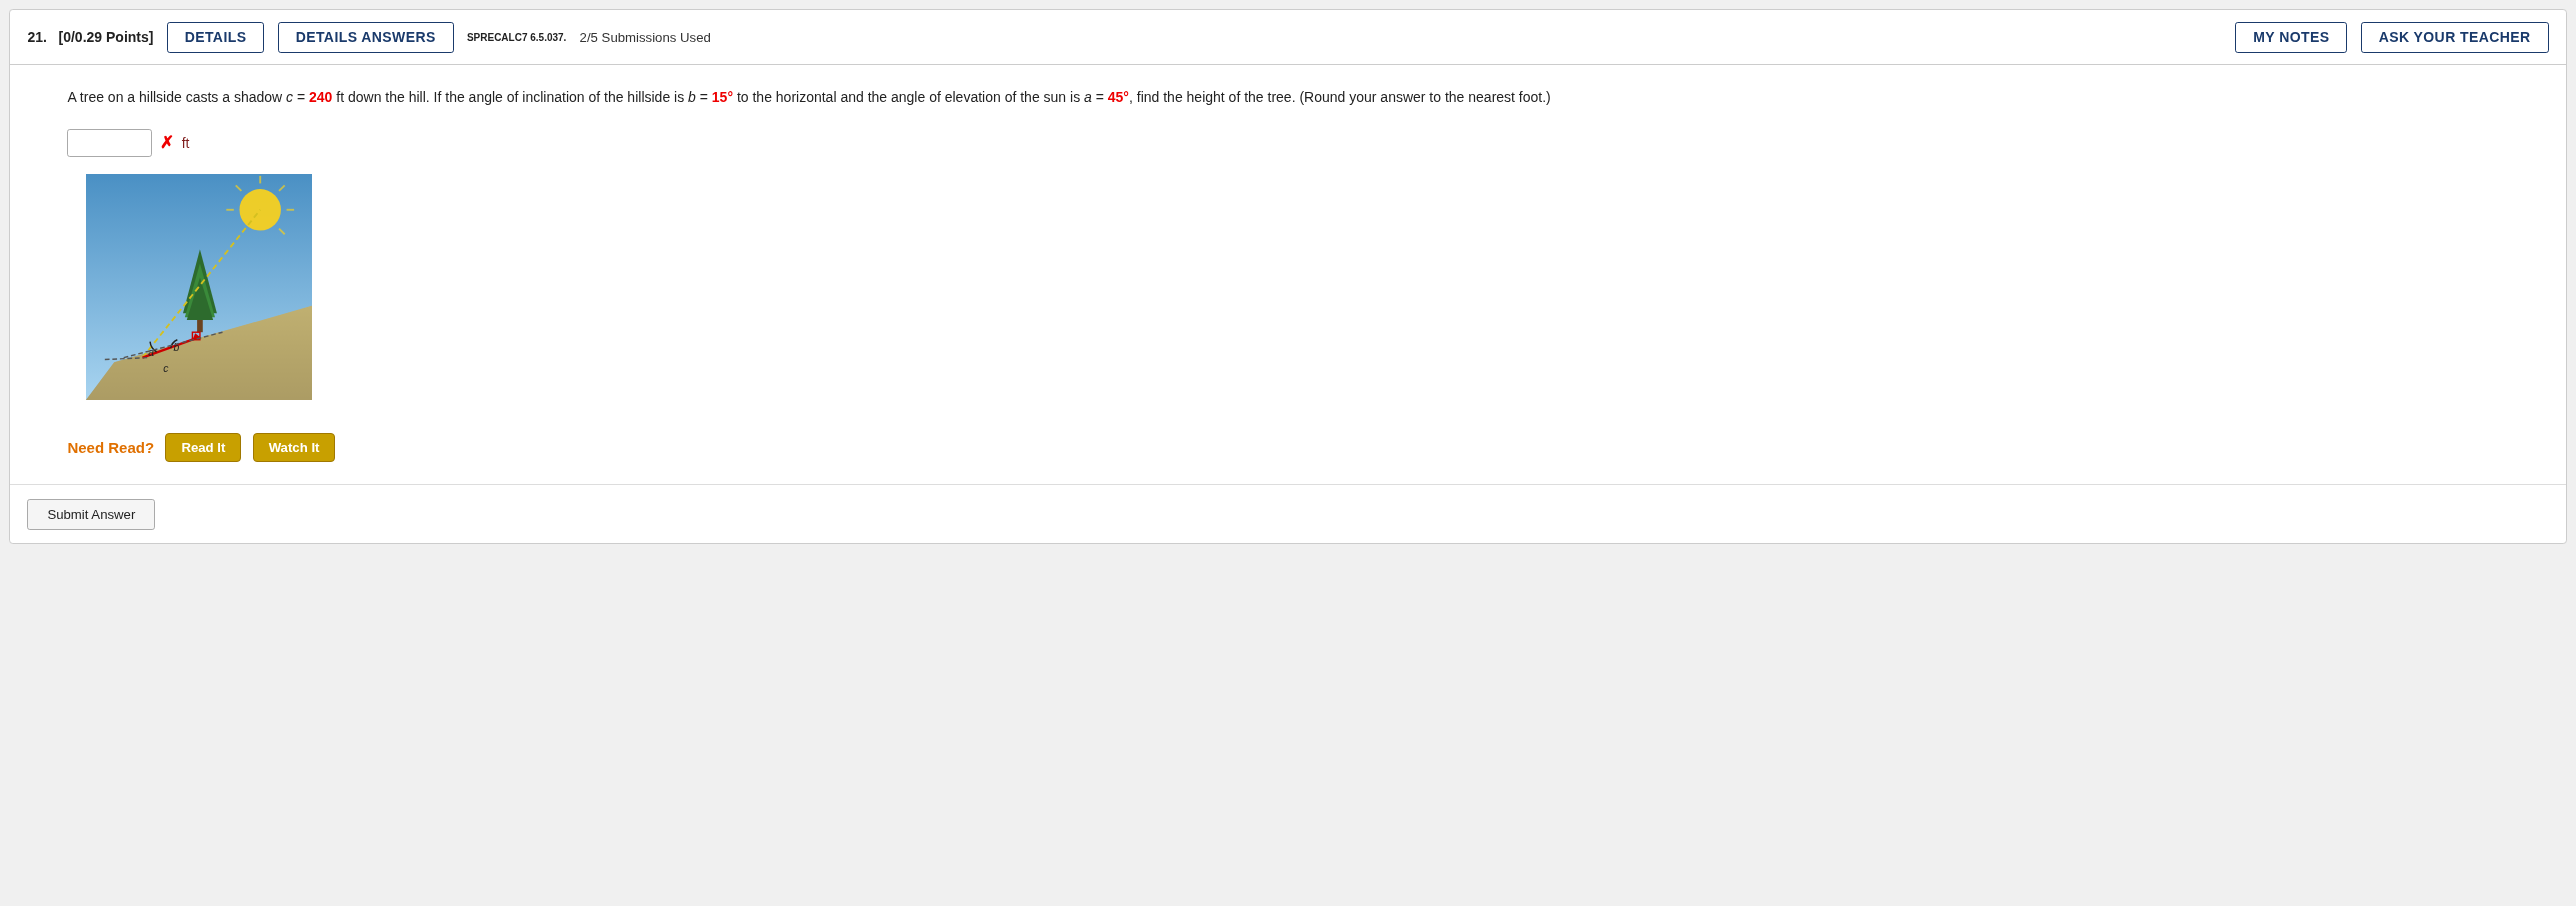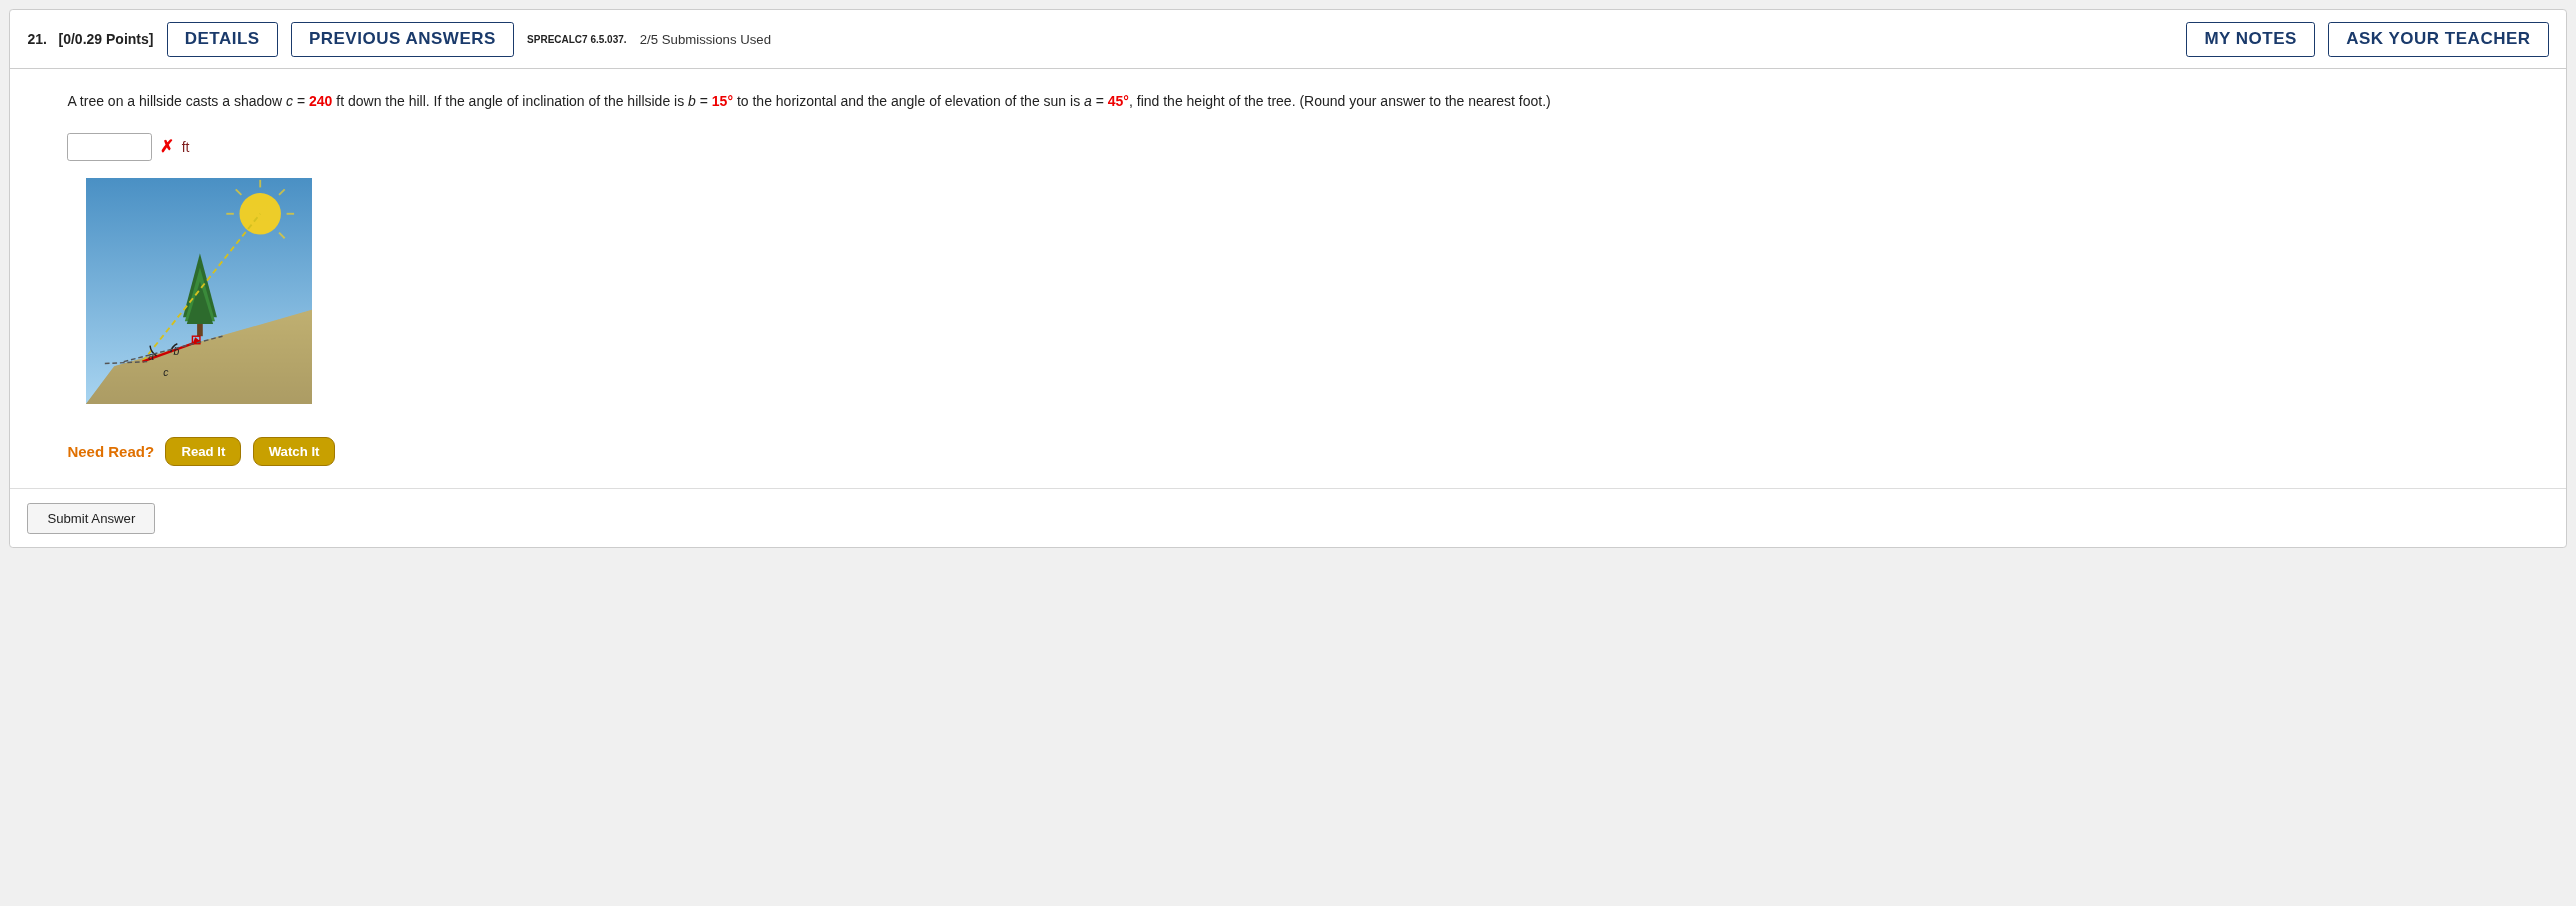--- a/index.html
+++ b/index.html
@@ -36,21 +36,21 @@
       font-size: 14px;
       white-space: nowrap;
       flex-shrink: 0;
     }
 
     .btn-outline {
       border: 1.9px solid #1a3a6b;
       color: #1a3a6b;
       background: #fff;
       padding: 6.6px 17px;
-      font-size: 17px;
+      font-size: 14px;
       font-weight: bold;
       border-radius: 2.8px;
       cursor: pointer;
       letter-spacing: 0.03em;
       white-space: nowrap;
     }
 
     .problem-code {
       font-weight: bold;
       font-size: 10px;
@@ -137,21 +137,21 @@
       font-size: 15px;
     }
 
     .btn-help {
       background: #c8a000;
       border: 1.4px solid #a07800;
       color: #fff;
       padding: 5.7px 15px;
       font-size: 13.2px;
       font-weight: bold;
-      border-radius: 9px;
+      border-radius: 4px;
       cursor: pointer;
     }
 
     
     .submit-row {
       border-top: 0.9px solid #ddd;
       padding: 13.2px 17px;
     }
 
     .btn-submit {
@@ -174,21 +174,21 @@
 
 <div class="page-wrapper">
 
   <div class="header-row">
     <span class="question-num">
       <span>21.</span>
       &nbsp;
       <span>[0/0.29 Points]</span>
     </span>
     <button class="btn-outline">DETAILS</button>
-    <button class="btn-outline">PREVIOUS ANSWERS</button>
+    <button class="btn-outline">DETAILS ANSWERS</button>
     <span class="problem-code">SPRECALC7 6.5.037.</span>
     <span class="submissions-used">2/5 Submissions Used</span>
     <div class="spacer"></div>
     <button class="btn-outline">MY NOTES</button>
     <button class="btn-outline">ASK YOUR TEACHER</button>
   </div>
 
   <div class="main-content">
     <div class="problem-text">
       A tree on a hillside casts a shadow <span class="var">c</span> = <span class="highlight-red">240</span> ft down the hill. If the angle of inclination of the hillside is <span class="var">b</span> = <span class="highlight-red">15°</span> to the horizontal and the angle of elevation of the sun is <span class="var">a</span> = <span class="highlight-red">45°</span>, find the height of the tree. (Round your answer to the nearest foot.)

